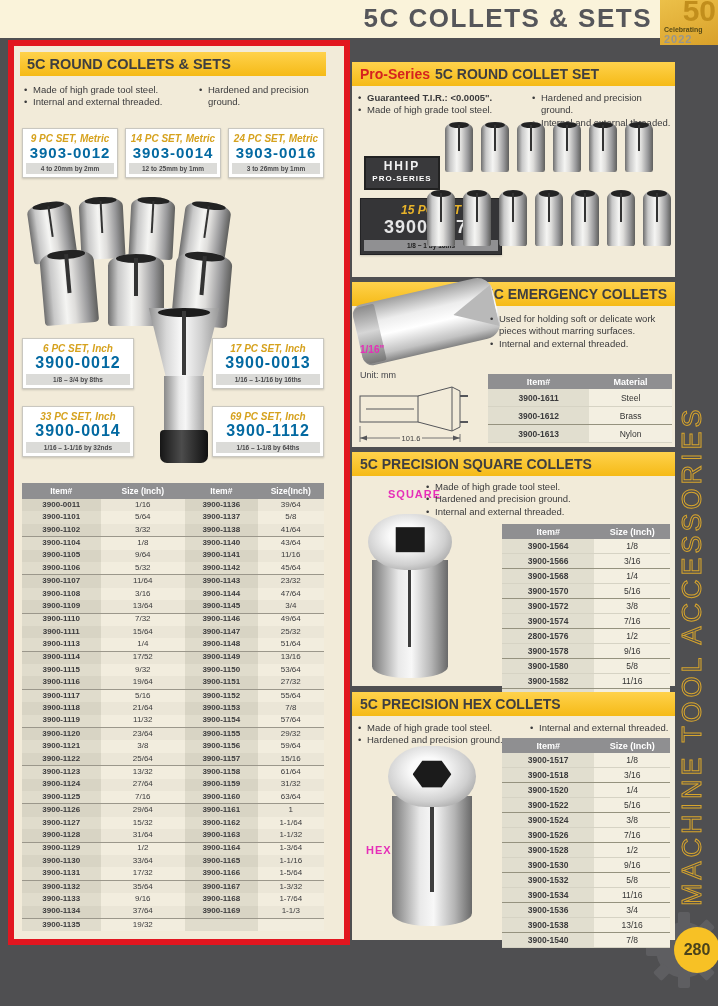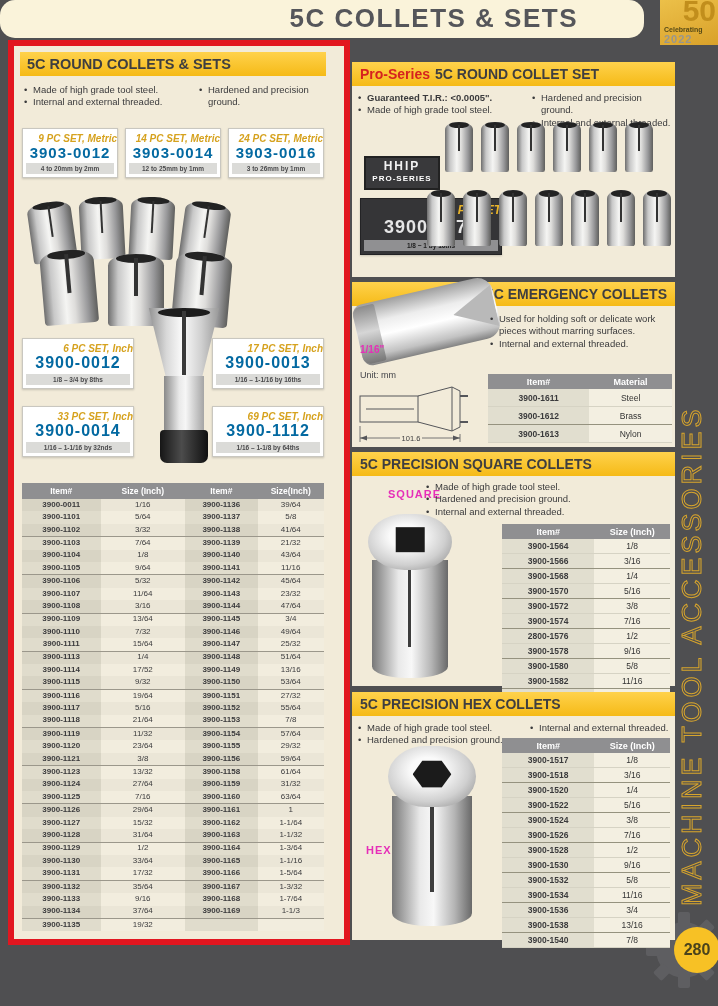--- a/index.html
+++ b/index.html
@@ -1,20 +1,20 @@
 <!DOCTYPE html>
 <html><head>
 <meta charset="utf-8">
 <style>
   html,body{margin:0;padding:0;background:#3a3a3c;}
   *{box-sizing:border-box;font-family:"Liberation Sans",sans-serif;}
   .page{position:relative;width:718px;height:1006px;background:#4f4f51;overflow:hidden;}
 
   
-  .topband{position:absolute;left:0;top:0;width:644px;height:38px;background:#faf3da;border-radius:15px;}
+  .topband{position:absolute;left:0;top:0;width:718px;height:38px;background:#faf3da;}
   .page-title{position:absolute;right:66px;top:3px;font-size:26px;font-weight:bold;letter-spacing:1.5px;color:#55565a;}
   .logo{position:absolute;left:660px;top:0;width:58px;height:45px;background:linear-gradient(160deg,#ecc049,#d9a12a);overflow:hidden;}
   .logo-50{position:absolute;right:2px;top:-6px;font-size:30px;font-weight:bold;color:#c18e1c;}
   .logo-celebrating{position:absolute;left:4px;bottom:12px;font-size:7px;font-weight:bold;color:#574a16;}
   .logo-year{position:absolute;left:4px;bottom:0px;font-size:11px;font-weight:bold;color:#97968f;letter-spacing:1px;}
 
   
   .sidebar-text{position:absolute;left:677px;top:380px;height:552px;width:40px;
     writing-mode:vertical-rl;transform:rotate(180deg);text-align:center;white-space:nowrap;
     font-size:27px;letter-spacing:4px;color:#d8a52c;
@@ -30,21 +30,21 @@
   .accent{color:#d6221f;margin-right:5px;}
 
   
   ul.bullets{list-style:none;margin:0;padding:0;}
   ul.bullets li{position:relative;padding-left:9px;font-size:9.5px;line-height:1.3;color:#3a3a3c;}
   ul.bullets li::before{content:"\2022";position:absolute;left:0;top:0;}
   .pro-bullets-left li:first-child{font-weight:bold;}
 
   
   .setbox{background:#fff;border:1px solid #c9c7c0;text-align:center;padding-top:4px;box-shadow:0 1px 2px rgba(0,0,0,.18);}
-  .set-name{font-style:italic;font-weight:bold;font-size:10px;color:#d6a21e;text-align:right;}
+  .set-name{font-style:italic;font-weight:bold;font-size:10px;color:#d6a21e;}
   .set-item{font-weight:bold;font-size:16px;color:#0369a1;letter-spacing:1px;line-height:1.15;}
   .set-range{margin:2px 3px 3px;background:#dbdbd8;font-size:6.5px;font-weight:bold;color:#4a4a4c;padding:2px 0;}
   .setbox.dark{background:#353537;border-color:#232325;}
   .setbox.dark .set-name{color:#e9b42a;font-size:12px;}
   .setbox.dark .set-item{color:#e6e6e6;font-size:18px;}
   .setbox.dark .set-range{background:#909092;color:#1c1c1c;}
 
   
   .left-panel{position:absolute;left:8px;top:40px;width:342px;height:905px;border:6px solid #e2161f;background:#f2ebd9;}
   .lp-header{position:absolute;left:6px;top:6px;width:306px;height:24px;
@@ -280,26 +280,20 @@
               <td>3900-1137</td>
               <td>5/8</td>
             </tr>
             <tr>
               <td>3900-1102</td>
               <td>3/32</td>
               <td>3900-1138</td>
               <td>41/64</td>
             </tr>
             <tr>
-              <td>3900-1103</td>
-              <td>7/64</td>
-              <td>3900-1139</td>
-              <td>21/32</td>
-            </tr>
-            <tr>
               <td>3900-1104</td>
               <td>1/8</td>
               <td>3900-1140</td>
               <td>43/64</td>
             </tr>
             <tr>
               <td>3900-1105</td>
               <td>9/64</td>
               <td>3900-1141</td>
               <td>11/16</td>
@@ -386,20 +380,26 @@
               <td>3900-1120</td>
               <td>23/64</td>
               <td>3900-1155</td>
               <td>29/32</td>
             </tr>
             <tr>
               <td>3900-1121</td>
               <td>3/8</td>
               <td>3900-1156</td>
               <td>59/64</td>
+            </tr>
+            <tr>
+              <td>3900-1122</td>
+              <td>25/64</td>
+              <td>3900-1157</td>
+              <td>15/16</td>
             </tr>
             <tr>
               <td>3900-1123</td>
               <td>13/32</td>
               <td>3900-1158</td>
               <td>61/64</td>
             </tr>
             <tr>
               <td>3900-1124</td>
               <td>27/64</td>

